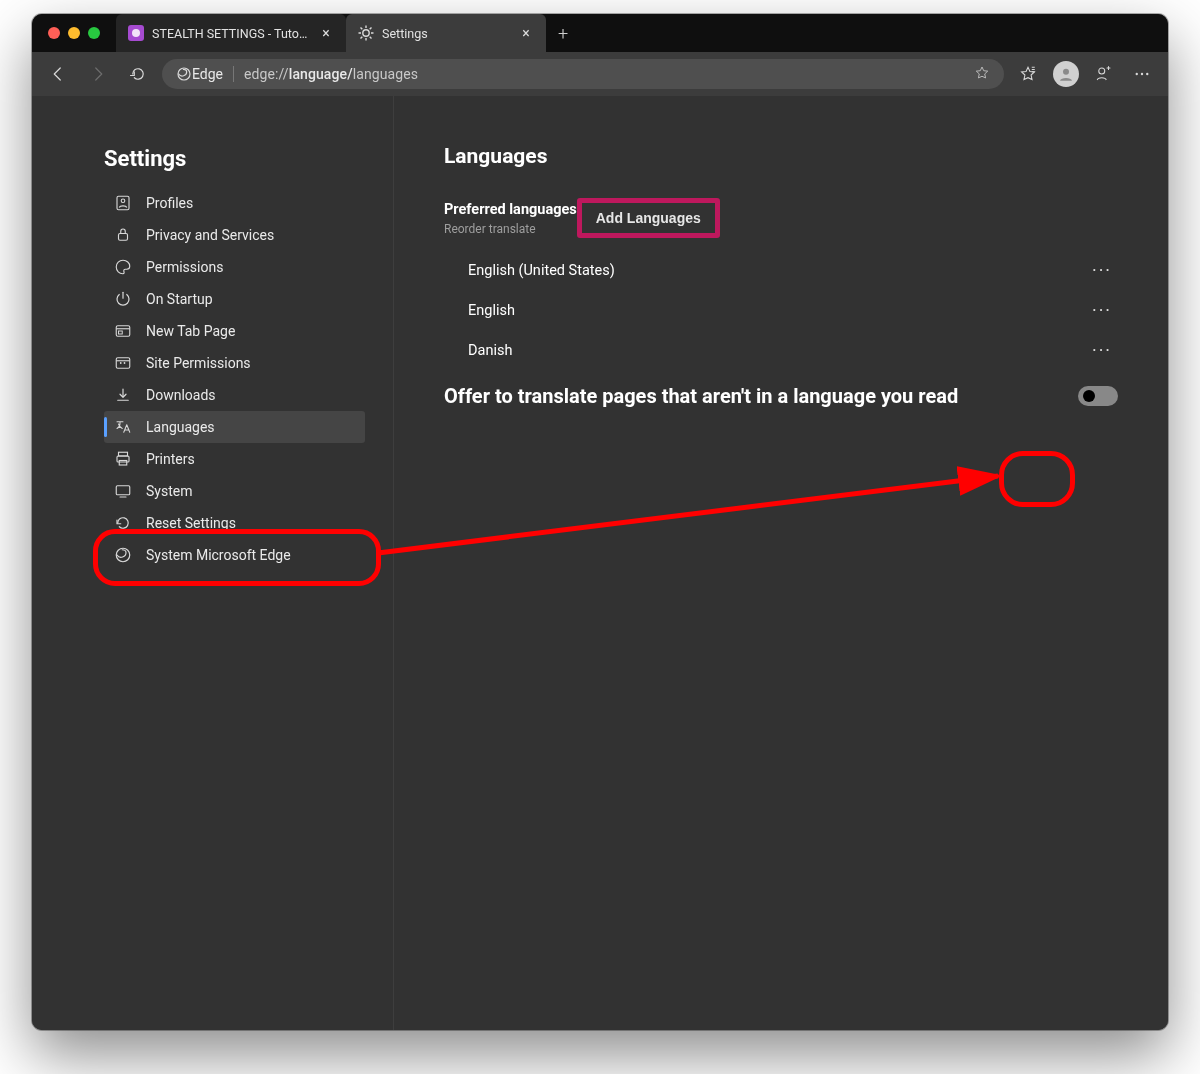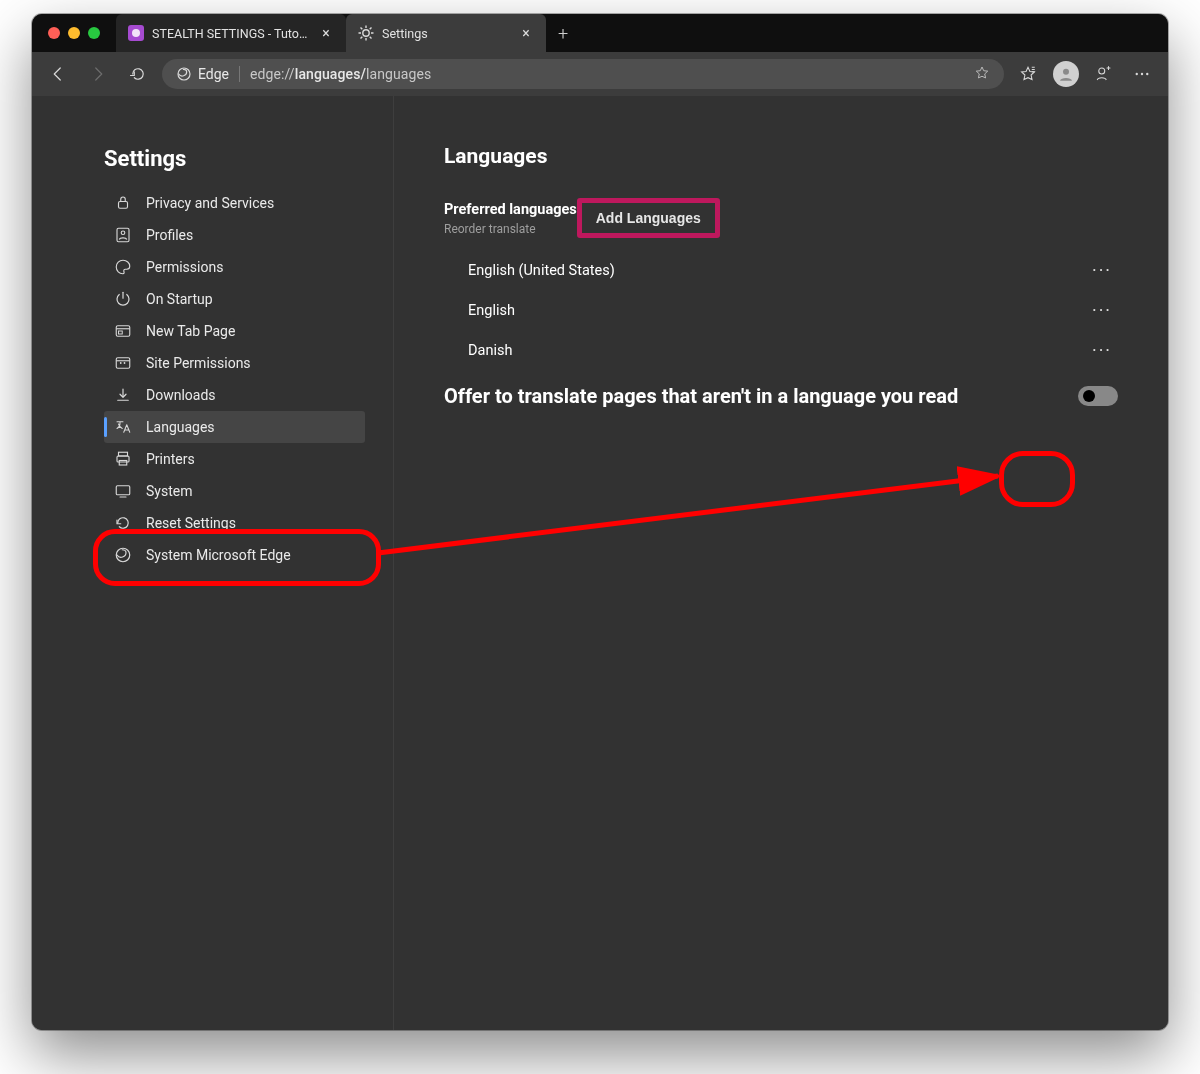--- a/index.html
+++ b/index.html
@@ -40,21 +40,21 @@
   .tab.active{background:var(--bg-tab-active);}
   .tab .favico{width:16px;height:16px;flex:0 0 16px;display:flex;align-items:center;justify-content:center;}
   .tab .label{flex:1;white-space:nowrap;overflow:hidden;text-overflow:ellipsis;}
   .tab .close{width:16px;height:16px;display:flex;align-items:center;justify-content:center;color:#ddd;font-size:14px;}
   .newtab{width:34px;display:flex;align-items:center;justify-content:center;color:#cfcfcf;font-size:18px;font-weight:300;}
   
   .toolbar{height:44px;background:var(--bg-tab-active);display:flex;align-items:center;gap:8px;padding:0 10px;}
   .tbtn{width:32px;height:32px;display:flex;align-items:center;justify-content:center;color:#d8d8d8;border-radius:4px;}
   .tbtn.disabled{color:#6d6d6d;}
   .addr{flex:1;height:30px;background:var(--bg-addr);border-radius:16px;display:flex;align-items:center;padding:0 14px;gap:10px;font-size:14px;}
-  .addr .edge-id{display:flex;align-items:center;gap:6px;color:#e8e8e8;}
+  .addr .edge-id{display:flex;align-items:center;color:#e8e8e8;}
   .addr .sep{width:1px;height:16px;background:#777;}
   .addr .url{color:var(--txt-addr-dim);letter-spacing:.1px;}
   .addr .url strong{color:#e8e8e8;font-weight:500;}
   .addr .grow{flex:1;}
   .addr .star{color:#bfbfbf;}
   .right-icons{display:flex;align-items:center;gap:6px;}
   .avatar-circle{width:26px;height:26px;border-radius:50%;background:#d0d0d0;display:flex;align-items:center;justify-content:center;}
   
   .body{position:absolute;top:82px;left:0;right:0;bottom:0;display:flex;background:var(--bg-content);}
   .sidebar{width:362px;border-right:1px solid #3e3e3e;box-sizing:border-box;padding:22px 28px 0 72px;}
@@ -159,21 +159,21 @@
     <div class="addr">
       <span class="edge-id">
         <svg viewBox="0 0 24 24" width="16" height="16">
               <circle cx="12" cy="12" r="9" fill="none" stroke="#d8d8d8" stroke-width="1.8"></circle>
               <path d="M4 12c4 6 12 2 12-3 0-2-2-4-5-4" fill="none" stroke="#d8d8d8" stroke-width="1.8" stroke-linecap="round"></path>
             </svg>
         <span>Edge</span>
       </span>
       <span class="sep"></span>
       <span class="url">
-        <span>edge://</span><strong>languages/</strong><span>languages</span>
+        <span>edge://</span><strong>language/</strong><span>languages</span>
       </span>
       <span class="grow"></span>
       <span class="star">
         <svg viewBox="0 0 24 24" width="16" height="16">
               <path d="M12 3l2.6 5.6 6 .6-4.5 4.2 1.3 6L12 16.9 6.6 19.4l1.3-6L3.4 9.2l6-.6z" fill="none" stroke="currentColor" stroke-width="1.4"></path>
             </svg>
       </span>
     </div>
 
     <div class="right-icons">
@@ -213,35 +213,35 @@
   <div class="body">
 
     <div class="sidebar">
       <h1>Settings</h1>
 
 
       <div class="navlist" id="navlist">
             <div class="navitem">
               <span class="icon">
                 <svg class="ic" viewBox="0 0 24 24">
-                  <rect x="6" y="10" width="12" height="9" rx="2" fill="none" stroke="currentColor" stroke-width="1.5"></rect>
-                  <path d="M9 10V7a3 3 0 0 1 6 0v3" fill="none" stroke="currentColor" stroke-width="1.5"></path>
-                </svg>
-              </span>
-              <span>Privacy and Services</span>
-            </div>
-            <div class="navitem">
-              <span class="icon">
-                <svg class="ic" viewBox="0 0 24 24">
                   <rect x="4" y="3" width="16" height="18" rx="2" fill="none" stroke="currentColor" stroke-width="1.5"></rect>
                   <circle cx="12" cy="9" r="2.4" fill="none" stroke="currentColor" stroke-width="1.5"></circle>
                   <path d="M7 18c1-3 9-3 10 0" fill="none" stroke="currentColor" stroke-width="1.5"></path>
                 </svg>
               </span>
               <span>Profiles</span>
+            </div>
+            <div class="navitem">
+              <span class="icon">
+                <svg class="ic" viewBox="0 0 24 24">
+                  <rect x="6" y="10" width="12" height="9" rx="2" fill="none" stroke="currentColor" stroke-width="1.5"></rect>
+                  <path d="M9 10V7a3 3 0 0 1 6 0v3" fill="none" stroke="currentColor" stroke-width="1.5"></path>
+                </svg>
+              </span>
+              <span>Privacy and Services</span>
             </div>
             <div class="navitem">
               <span class="icon">
                 <svg class="ic" viewBox="0 0 24 24">
                   <path d="M12 3c5 0 9 3.5 9 8 0 3-2 4-4 4h-2c-1.3 0-2 .8-2 2 0 1 .5 1.5.5 2.3 0 1-.8 1.7-1.8 1.7C7 21 3 17 3 12 3 7 7 3 12 3z" fill="none" stroke="currentColor" stroke-width="1.5"></path>
                 </svg>
               </span>
               <span>Permissions</span>
             </div>
             <div class="navitem">

